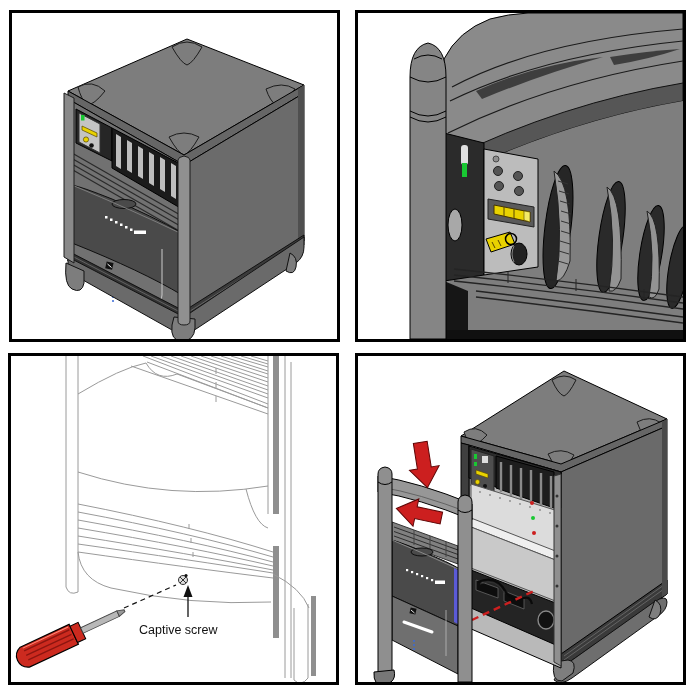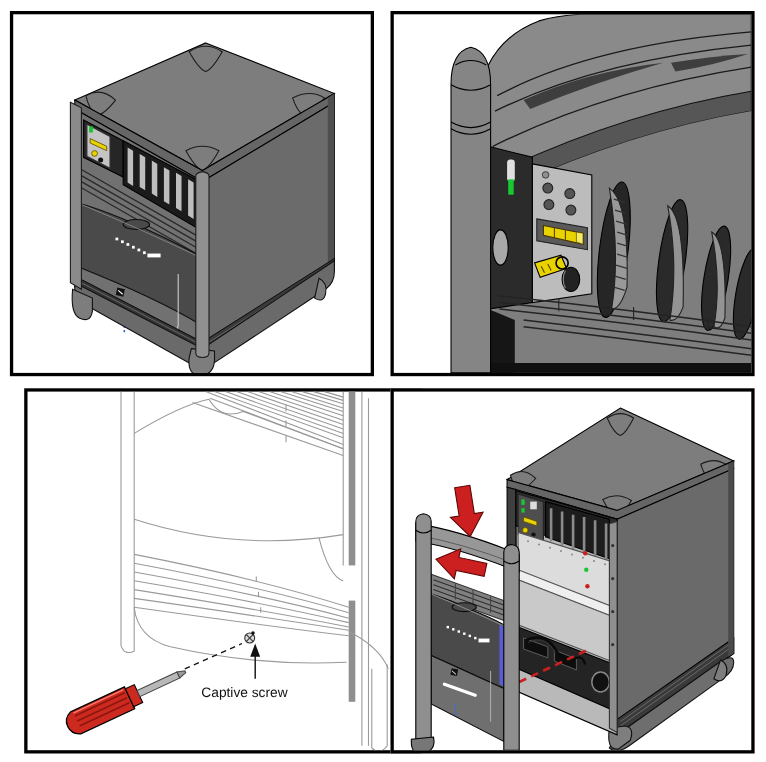--- a/index.html
+++ b/index.html
@@ -3,21 +3,21 @@
 <meta charset="utf-8">
 <style>
   html,body{margin:0;padding:0;background:#fff;}
   #stage{position:relative;width:696px;height:693px;background:#fff;overflow:hidden;
          font-family:"Liberation Sans",sans-serif;}
   .panel{position:absolute;width:325px;height:326px;background:#fff;
          border:3px solid var(--c-panel_border,#000);}
   .panel svg{display:block;width:325px;height:326px;}
   #panel-tl{left:9px;top:10px;}
   #panel-tr{left:355px;top:10px;}
-  #panel-bl{left:22px;top:353px;padding-left:30px;}
+  #panel-bl{left:8px;top:353px;}
   #panel-br{left:355px;top:353px;}
   text{font-family:"Liberation Sans",sans-serif;}
 </style>
 </head>
 <body>
 
 <div id="stage">
 
   <div class="panel" id="panel-tl">
     <svg viewBox="0 0 325 326">

